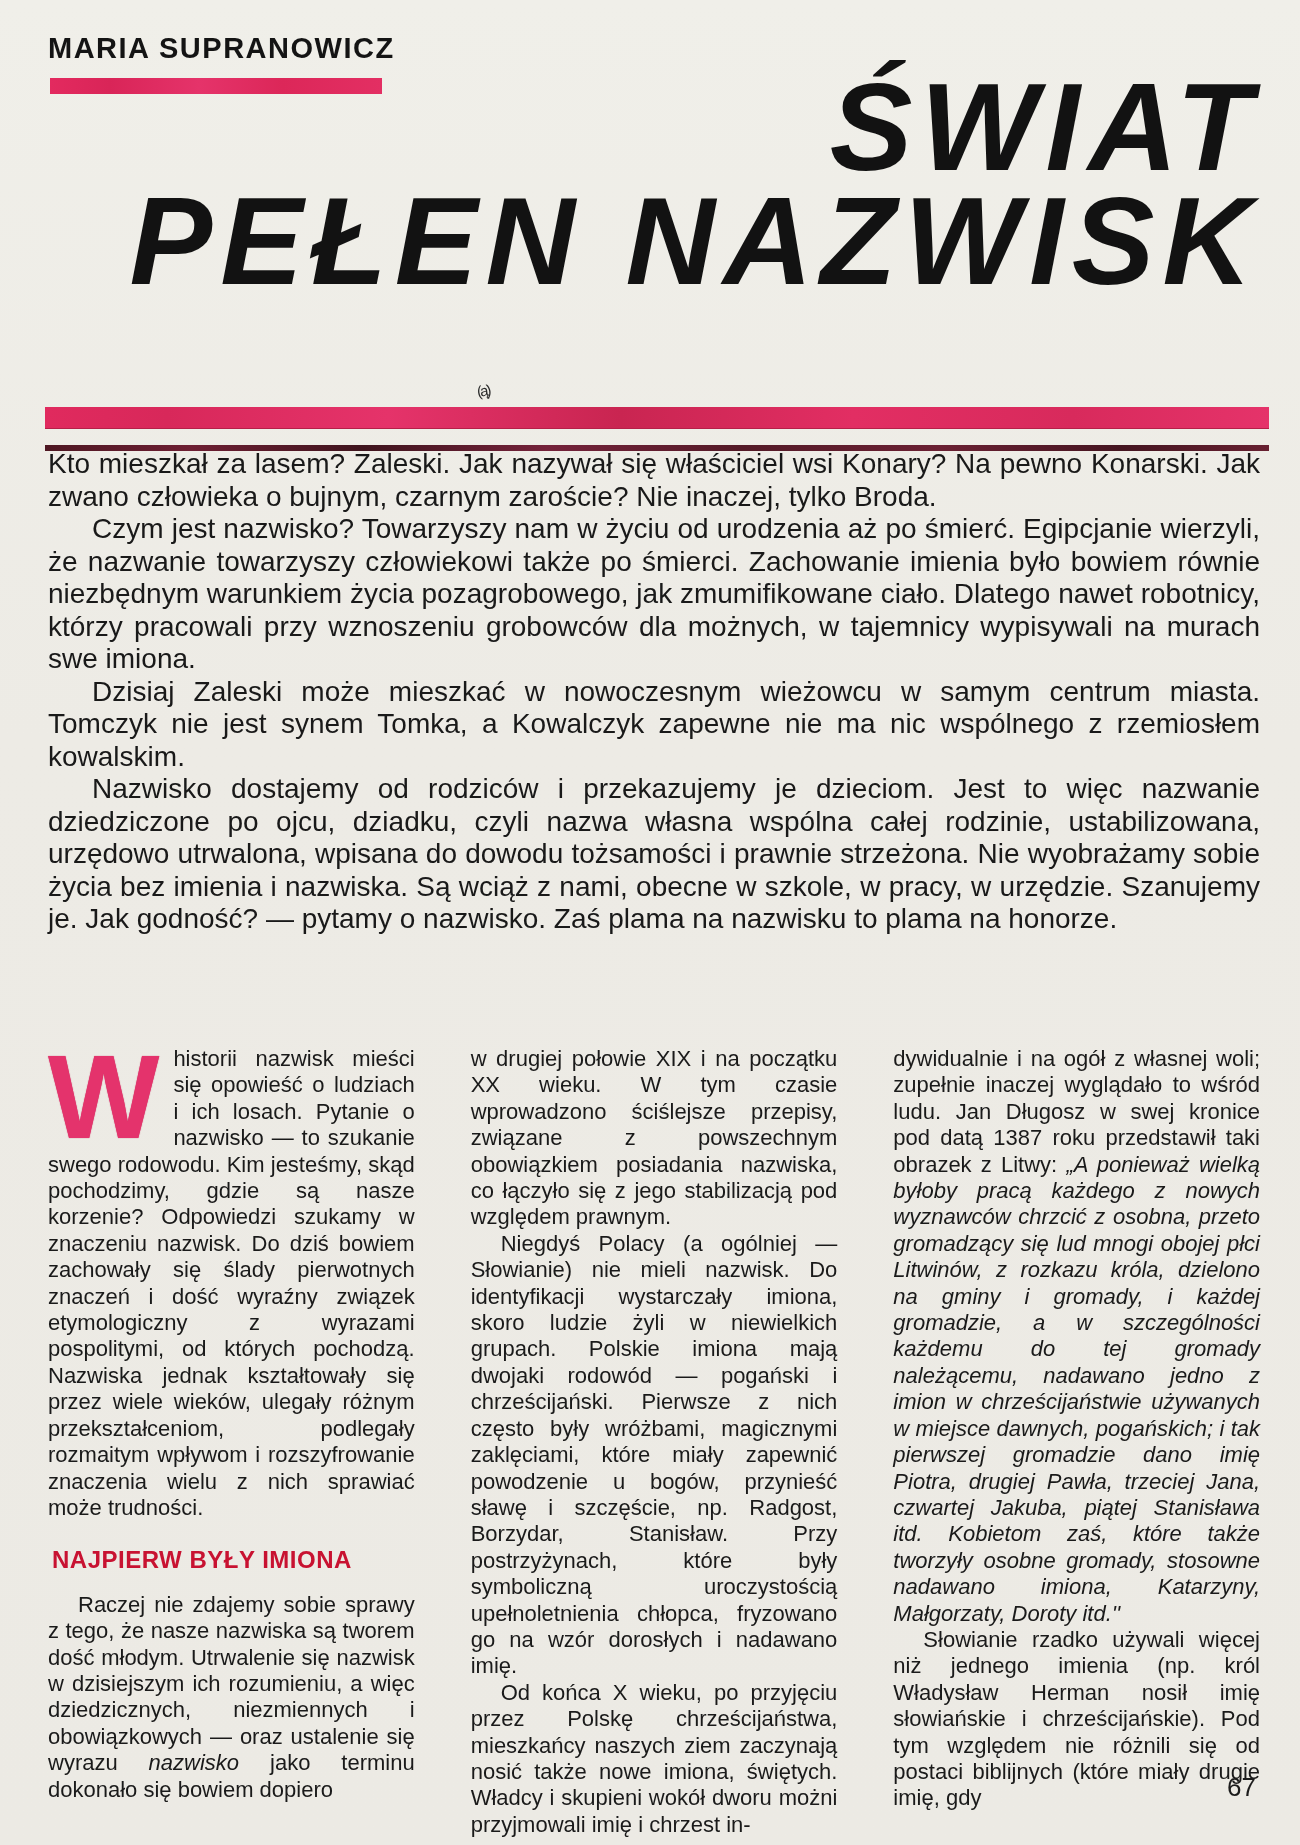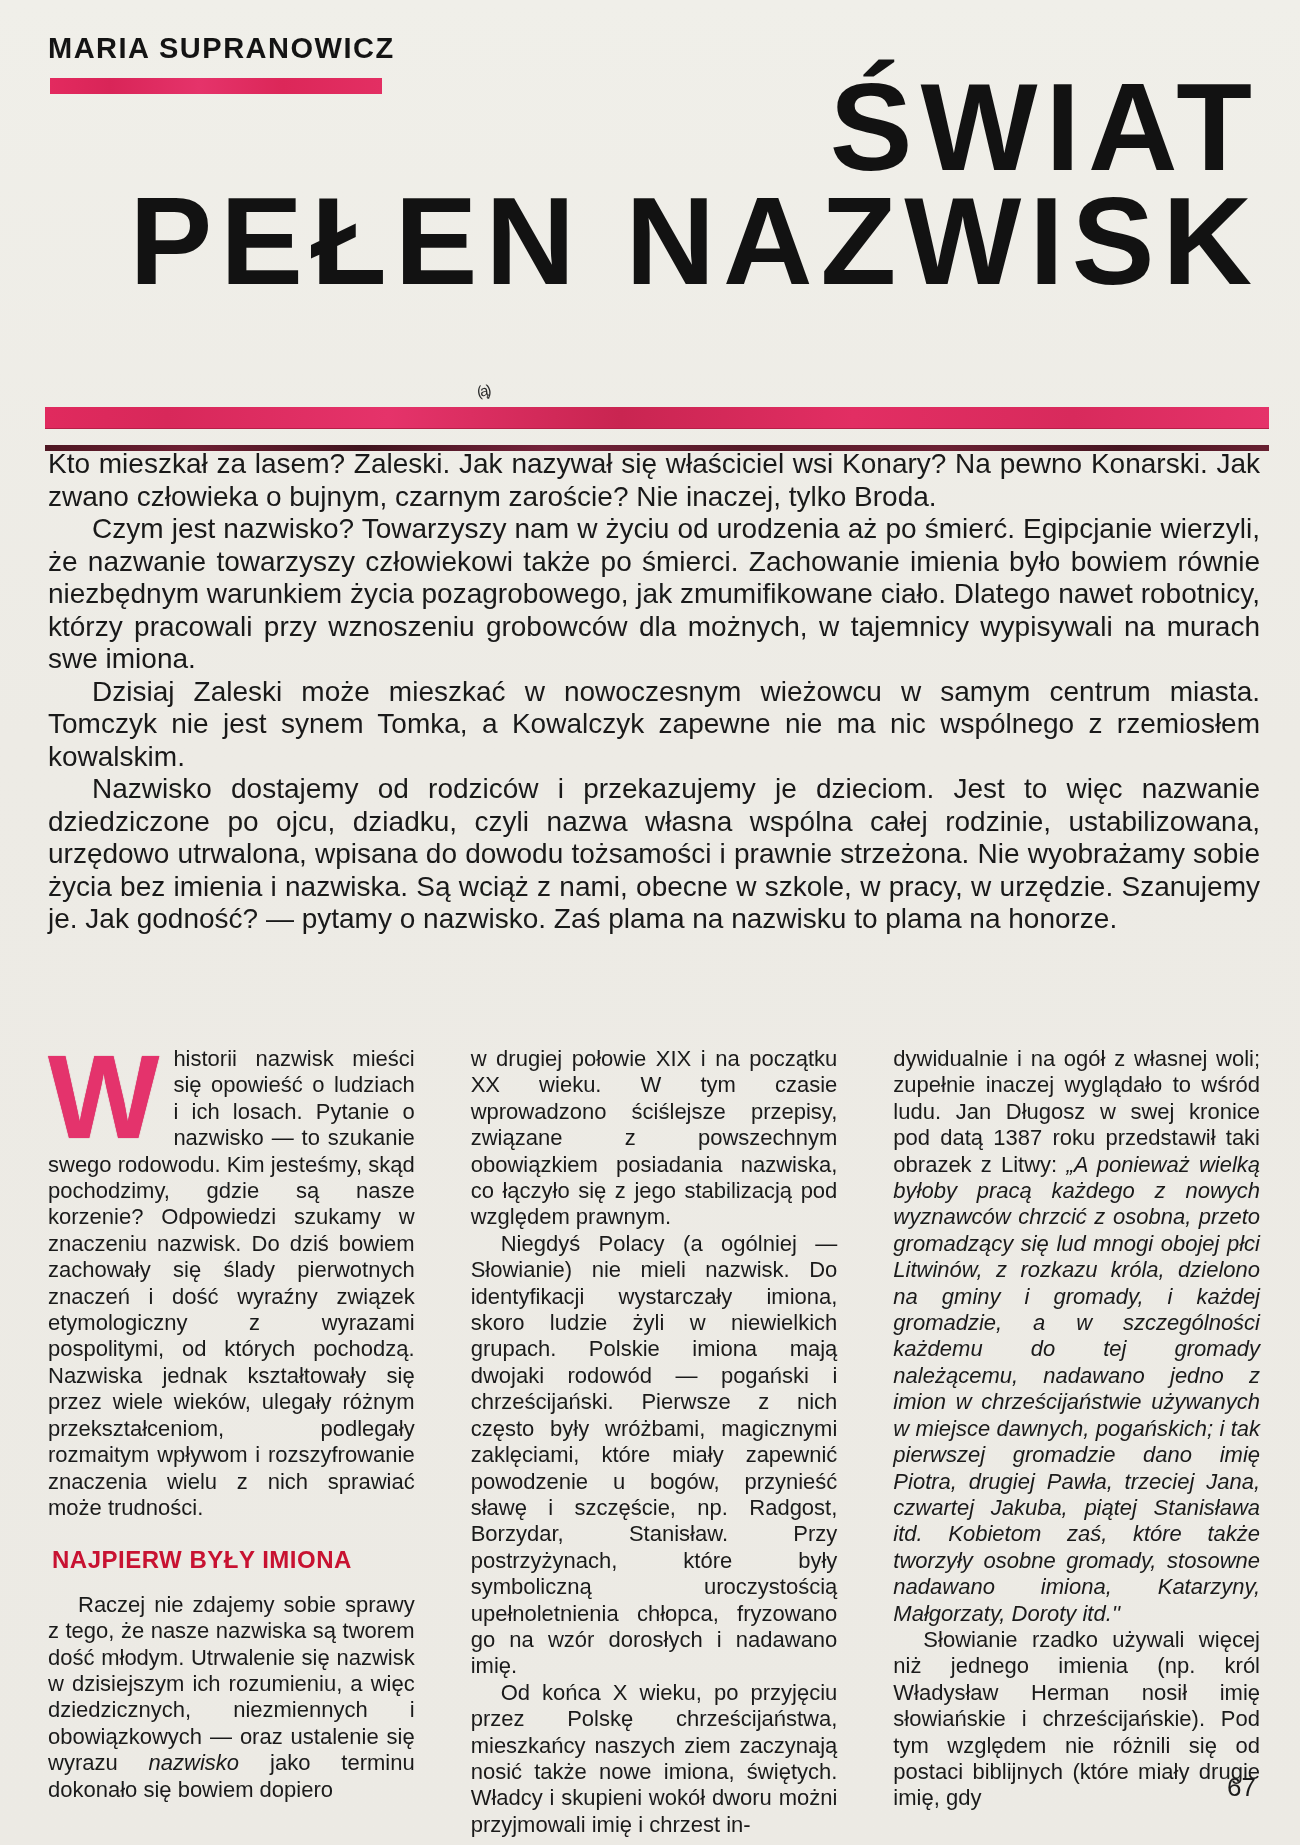--- a/index.html
+++ b/index.html
@@ -14,21 +14,21 @@
     position:absolute;left:48px;top:32px;
     font-size:29px;font-weight:bold;letter-spacing:1.5px;color:#141414;
   }
   .author-bar{
     position:absolute;left:50px;top:78px;width:332px;height:16px;
     background:linear-gradient(90deg,#e32a5f,#d92558 18%,#e5336a 45%,#dc2759 70%,#e32f63);
   }
   .title{
     position:absolute;top:70px;right:40px;margin:0;
     font-size:124px;line-height:114px;font-weight:bold;letter-spacing:8px;
-    text-align:right;color:#121212;white-space:nowrap;
+    text-align:right;color:#121212;white-space:nowrap;font-style:italic;
   }
   .ornament{
     position:absolute;left:477px;top:382px;font-size:15px;color:#2a2a2a;
     transform:rotate(-8deg);letter-spacing:-2px;
   }
   .rule-thick{
     position:absolute;left:45px;top:407px;width:1224px;height:21px;
     background:linear-gradient(90deg,#e02a5e,#d8285a 10%,#e5336a 28%,#c92551 47%,#e22e63 66%,#d82a5c 84%,#e5336a);
     box-shadow:0 1px 0 #b52048;
   }

